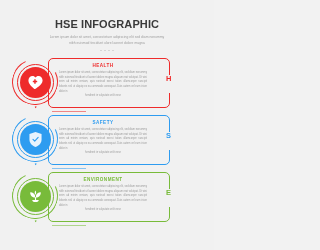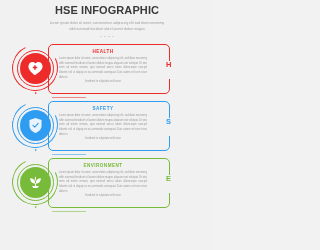--- a/index.html
+++ b/index.html
@@ -11,21 +11,21 @@
     overflow:hidden;
   }
 
   .page {
     position:relative;
     width:214px; height:250px;
     background:#f1f1f1;
   }
 
   
-  .header { padding-top:4px; text-align:center; }
+  .header { padding-top:18px; text-align:center; }
 
   .title {
     font-size:11px;
     font-weight:bold;
     letter-spacing:0.1px;
     color:#3a3a3a;
   }
 
   .subtitle {
     margin:4px auto 0;

